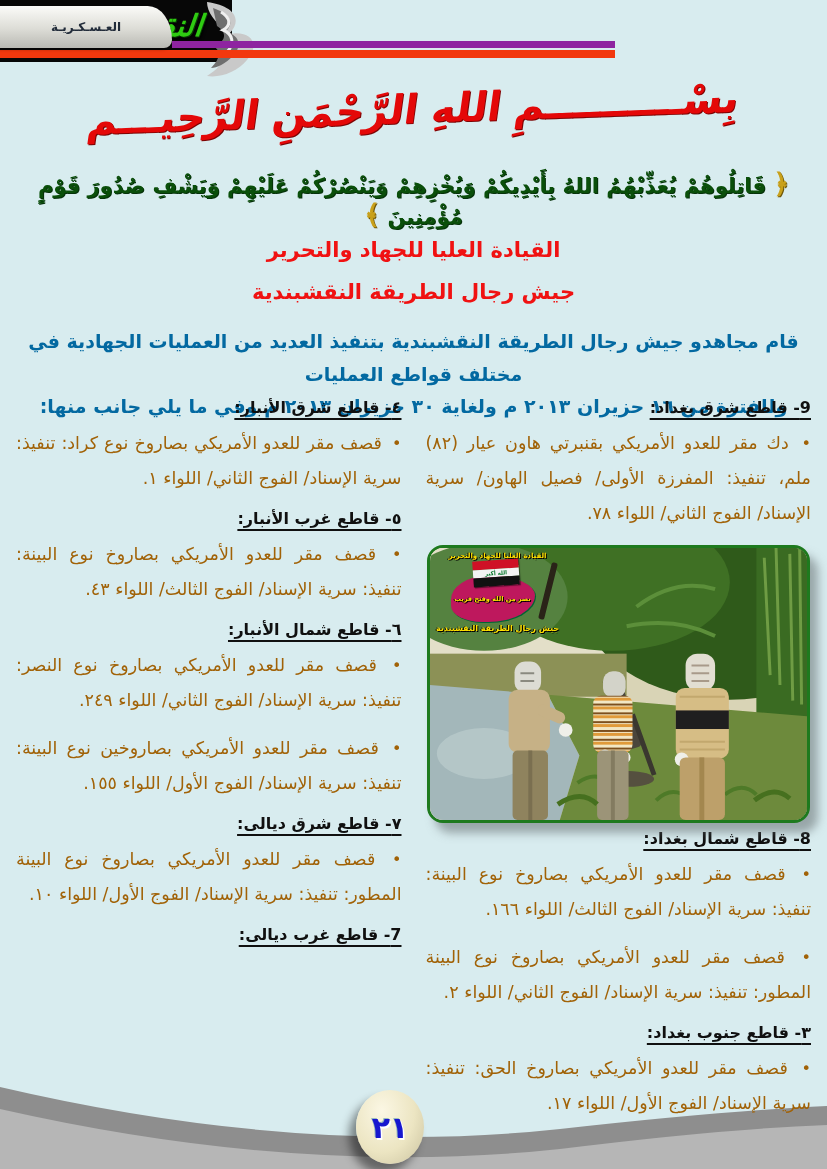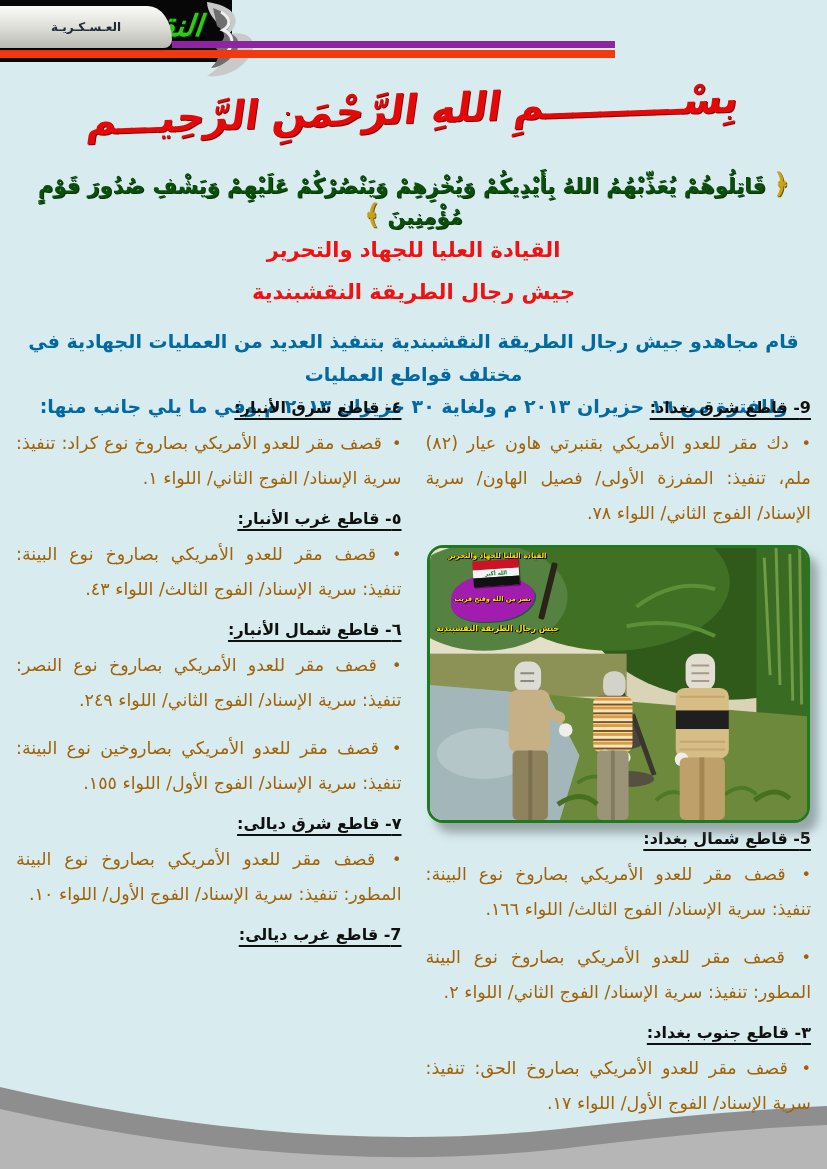--- a/index.html
+++ b/index.html
@@ -44,21 +44,21 @@
 
   
   .photo{position:relative;height:272px;margin:14px 1px 6px;border:3px solid #1e7a1e;border-radius:16px;
     overflow:hidden;box-shadow:inset 0 0 0 2px #eaf5ea, 8px 10px 10px rgba(100,110,112,.55);background:#cfd0ae;}
   .photo svg.scene{position:absolute;inset:0;width:100%;height:100%;}
   .emblem{position:absolute;top:4px;left:6px;width:124px;display:flex;flex-direction:column;align-items:center;z-index:3;}
   .emblem .etxt{color:#ffe000;font-weight:bold;text-shadow:1px 1px 0 #000,-1px 0 0 #000;white-space:nowrap;}
   .emblem .e1{font-size:7px;}
   .emblem .e3{font-size:8px;white-space:normal;text-align:center;line-height:1.2;}
   .emblem .mid{position:relative;width:110px;height:64px;}
-  .map{position:absolute;left:8px;top:16px;width:84px;height:46px;background:#a21caf;
+  .map{position:absolute;left:8px;top:16px;width:84px;height:46px;background:#be185d;
     border-radius:46% 54% 60% 40%/55% 45% 62% 38%;box-shadow:1px 1px 0 #063;
     display:flex;align-items:center;justify-content:center;text-align:center;}
   .map .etxt{font-size:6.5px;white-space:normal;line-height:1.3;}
   .flag{position:absolute;left:30px;top:0;width:46px;height:26px;transform:rotate(-4deg);
     box-shadow:1px 1px 1px rgba(0,0,0,.5);}
   .flag .s{height:33.33%;}
   .f-red{background:#cf1126;} .f-white{background:#f4f4f4;display:flex;align-items:center;justify-content:center;} .f-black{background:#111;}
   .f-white .etxt{color:#0c7a2f;font-size:5.5px;text-shadow:none;font-weight:bold;}
   .rifle{position:absolute;right:2px;top:2px;width:6px;height:58px;background:#2a2318;transform:rotate(14deg);border-radius:2px;}
 
@@ -181,21 +181,21 @@
                 <span class="etxt">الله أكبر</span>
               </div>
               <div class="s f-black"></div>
             </div>
             <div class="rifle"></div>
           </div>
           <div class="etxt e3">جيش رجال الطريقة النقشبندية</div>
         </div>
       </div>
 
-      <div class="sec-head">5- قاطع شمال بغداد:</div>
+      <div class="sec-head">8- قاطع شمال بغداد:</div>
       <p class="item"><span class="blt">•</span> <span>قصف مقر للعدو الأمريكي بصاروخ نوع البينة: تنفيذ: سرية الإسناد/ الفوج الثالث/ اللواء ١٦٦.</span></p>
       <p class="item"><span class="blt">•</span> <span>قصف مقر للعدو الأمريكي بصاروخ نوع البينة المطور: تنفيذ: سرية الإسناد/ الفوج الثاني/ اللواء ٢.</span></p>
 
       <div class="sec-head">٣- قاطع جنوب بغداد:</div>
       <p class="item"><span class="blt">•</span> <span>قصف مقر للعدو الأمريكي بصاروخ الحق: تنفيذ: سرية الإسناد/ الفوج الأول/ اللواء ١٧.</span></p>
     </div>
 
     <div class="col">
       <div class="sec-head">٤- قاطع شرق الأنبار:</div>
       <p class="item"><span class="blt">•</span> <span>قصف مقر للعدو الأمريكي بصاروخ نوع كراد: تنفيذ: سرية الإسناد/ الفوج الثاني/ اللواء ١.</span></p>
@@ -213,14 +213,17 @@
       <div class="sec-head">7- قاطع غرب ديالى:</div>
     </div>
 
   </div>
 
   <svg class="footer-svg" viewBox="0 0 827 120" preserveAspectRatio="none" aria-hidden="true">
     <path d="M0,38 Q300,108 560,80 Q720,62 827,57 L827,120 L0,120 Z" fill="#8e8e8e"></path>
     <path d="M0,60 Q300,128 560,100 Q720,80 827,76 L827,120 L0,120 Z" fill="#b6b6b6"></path>
   </svg>
 
+  <div class="badge">
+    <span class="num">٢١</span>
+  </div>
 
 </div>
 
 </body></html>

